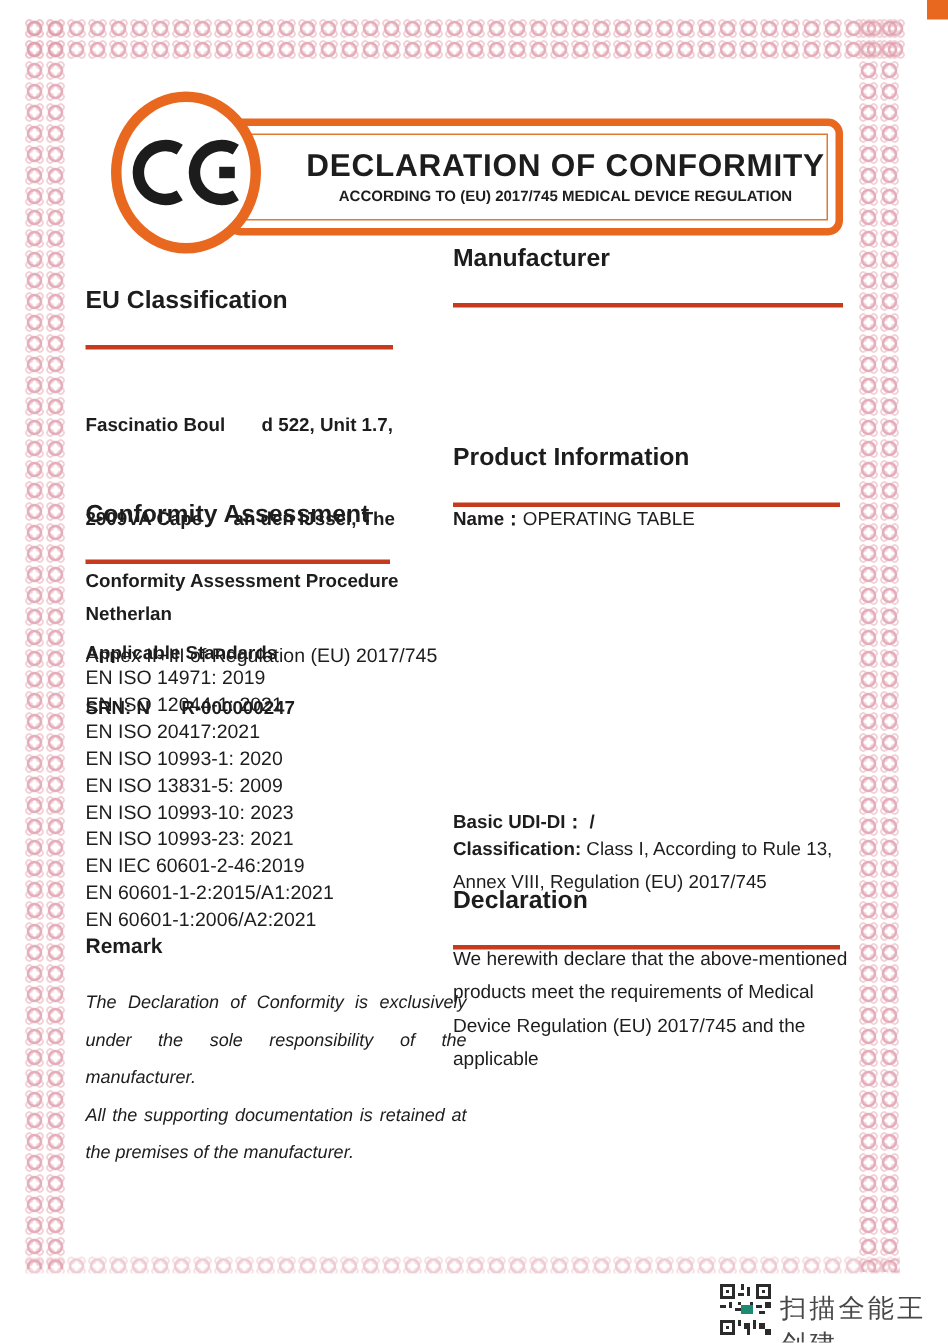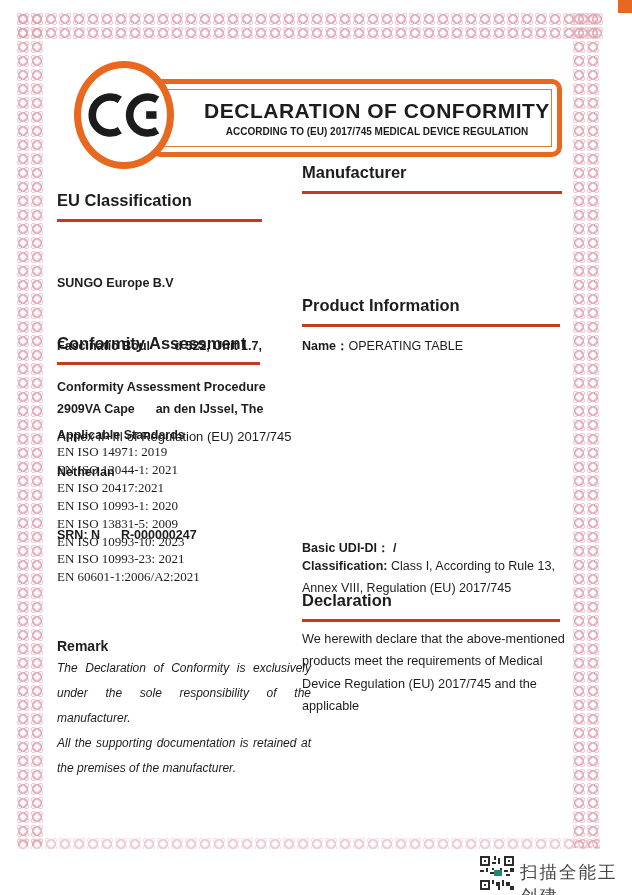--- a/index.html
+++ b/index.html
@@ -37,21 +37,21 @@
     position:absolute;left:5px;top:5px;right:5px;bottom:5px;
     border:1.5px solid #e07a33;
     display:flex;flex-direction:column;align-items:center;justify-content:center;
     padding-left:42px;
   }
   .banner-title{font-size:21px;font-weight:bold;letter-spacing:.5px;white-space:nowrap;}
   .banner-subtitle{font-size:10px;font-weight:bold;margin-top:3px;white-space:nowrap;}
   
   .sec-head{
     position:absolute;font-size:16.5px;font-weight:bold;
-    border-bottom:3px solid #c63a1d;padding-bottom:9px;
+    border-bottom:3px solid #c63a1d;padding-bottom:20px;
   }
   
   .txt{position:absolute;font-size:12.5px;line-height:21px;}
   .bold{font-weight:bold;}
   .addr{font-weight:bold;white-space:pre;}
   .standards{position:absolute;font-size:13px;line-height:17.9px;}
   .remark-body{position:absolute;width:254px;font-style:italic;font-size:12px;line-height:25px;text-align:justify;}
   .remark-body p{margin:0;}
   .decl-body{position:absolute;width:264px;font-size:12.7px;line-height:22.3px;}
   
@@ -87,43 +87,44 @@
 <div class="txt" style="left:302px;top:336px;"><span class="bold">Name：</span><span>OPERATING TABLE</span></div>
 
 <div class="txt bold" style="left:302px;top:538px;"><span>Basic UDI-DI：</span> <span>/</span></div>
 <div class="txt" style="left:302px;top:556px;width:270px;line-height:21.5px;"><span class="bold">Classification:</span><span> Class I, According to Rule 13, Annex VIII, Regulation (EU) 2017/745</span></div>
 
 <div class="sec-head" style="left:302px;top:591px;width:258px;">Declaration</div>
 <div class="decl-body" style="left:302px;top:628px;">We herewith declare that the above-mentioned products meet the requirements of Medical Device Regulation (EU) 2017/745 and the applicable</div>
 
 <div class="sec-head" style="left:57px;top:191px;width:205px;">EU Classification</div>
 <div class="txt addr" style="left:57px;top:231px;">
-  <div>SUNGO Europe B.V</div>
   <div>Fascinatio Boul       d 522, Unit 1.7,</div>
   <div>2909VA Cape      an den IJssel, The</div>
   <div>Netherlan</div>
   <div>SRN: N      R-000000247</div>
 </div>
 
 <div class="sec-head" style="left:57px;top:334px;width:203px;">Conformity Assessment</div>
 <div class="txt bold" style="left:57px;top:377px;">Conformity Assessment Procedure</div>
 <div class="txt" style="left:57px;top:398px;font-size:13px;margin-top:28px;">Annex II+III of Regulation (EU) 2017/745</div>
 <div class="txt bold" style="left:57px;top:425px;">Applicable Standards</div>
-<div class="standards" style="left:57px;top:443px;font-family:Liberation Serif, serif;">
+<div class="standards" style="left:57px;top:443px;">
   <div>EN ISO 14971: 2019</div>
   <div>EN ISO 12044-1: 2021</div>
   <div>EN ISO 20417:2021</div>
   <div>EN ISO 10993-1: 2020</div>
   <div>EN ISO 13831-5: 2009</div>
   <div>EN ISO 10993-10: 2023</div>
   <div>EN ISO 10993-23: 2021</div>
+  <div>EN IEC 60601-2-46:2019</div>
+  <div>EN 60601-1-2:2015/A1:2021</div>
   <div>EN 60601-1:2006/A2:2021</div>
 </div>
 
-<div class="txt bold" style="left:57px;top:636px;font-size:14px;">Remark</div>
+<div class="txt bold" style="left:57px;top:620px;font-size:14px;">Remark</div>
 <div class="remark-body" style="left:57px;top:656px;">
   <p>The Declaration of Conformity is exclusively under the sole responsibility of the manufacturer.</p>
   <p>All the supporting documentation is retained at the premises of the manufacturer.</p>
 </div>
 
 <svg class="qr" viewBox="0 0 17 17">
   <rect width="17" height="17" fill="#fff"></rect>
   <g fill="#2b2b2b">
     <rect x="0" y="0" width="5" height="5"></rect>
       <rect x="1" y="1" width="3" height="3" fill="#fff"></rect>

